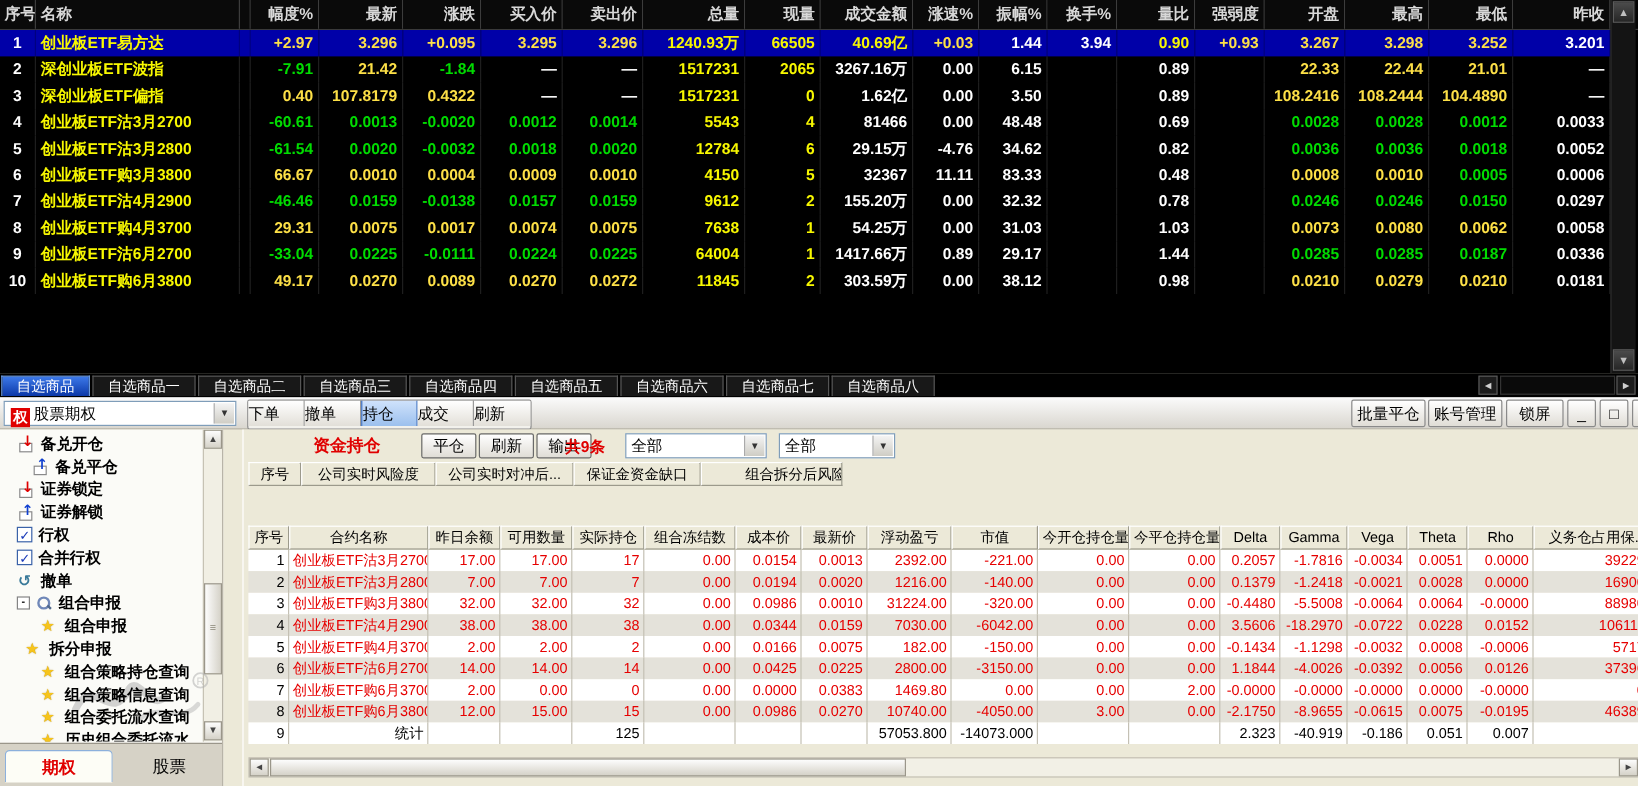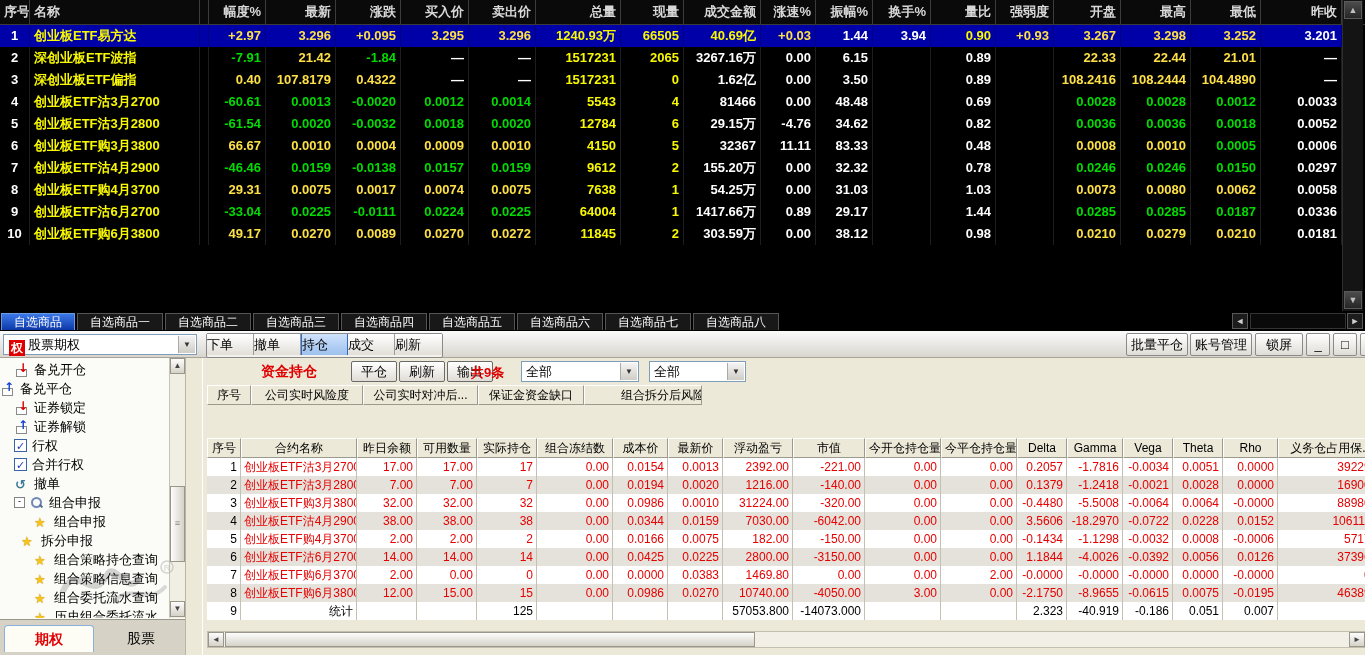--- a/index.html
+++ b/index.html
@@ -43,21 +43,21 @@
     border-right:1px solid #9a9a9a;background:linear-gradient(#ffffff,#e2dfd8);box-sizing:border-box;vertical-align:top;}
   .tbtn:last-child{border-right:none;}
   .tbtn.sel{background:linear-gradient(#cfe2fb,#9cc0ee);border-left:1px solid #316ac5;border-right:1px solid #316ac5;}
   .rbtn{position:absolute;top:2px;height:23px;background:linear-gradient(#ffffff,#e0ddd6);border:1px solid #8a8a8a;
     border-radius:2px;box-sizing:border-box;font-size:13px;text-align:center;line-height:21px;color:#000;}
   
   .bodyarea{position:absolute;left:0;top:358px;width:1365px;height:297px;background:#ece9d8;}
   .sidebar{position:absolute;left:0;top:0;width:186px;height:297px;background:#fbfbf7;border-right:1px solid #b8b4a8;
     box-sizing:border-box;overflow:hidden;}
   .treewrap{position:absolute;left:0;top:2px;width:186px;height:258px;overflow:hidden;}
-  .titem{height:19px;line-height:19px;font-size:13px;color:#000;white-space:nowrap;position:relative;z-index:2;}
+  .titem{height:19px;line-height:19px;font-size:13px;color:#000;white-space:nowrap;position:relative;z-index:2;font-weight:bold;}
   .titem .lbl{padding:0 2px;}
   .expbox{display:inline-block;width:9px;height:9px;border:1px solid #848484;background:#fff;color:#000;
     font-size:9px;line-height:7px;text-align:center;vertical-align:middle;margin:0 4px 2px 0;}
   .ic{display:inline-block;width:15px;height:14px;position:relative;vertical-align:middle;margin:0 3px 2px 0;
     font-family:"DejaVu Sans",sans-serif;}
   .ic-cart-down::after,.ic-cart-up::after{content:"";position:absolute;left:2px;bottom:0;width:9px;height:6px;
     border:1px solid #8a8a8a;background:#fff;}
   .ic-cart-down::before{content:"↓";position:absolute;left:4px;top:-4px;color:#e00000;font-weight:bold;font-size:12px;z-index:1;}
   .ic-cart-up::before{content:"↑";position:absolute;left:4px;top:-4px;color:#1040d0;font-weight:bold;font-size:12px;z-index:1;}
   .ic-check{border:1px solid #3a62a8;background:#fff;width:11px;height:11px;}
@@ -144,21 +144,21 @@
     <div class="watermark">
       <svg width="120" height="60" viewBox="0 0 120 60">
         <path d="M8,38 C22,8 38,52 52,22 C60,8 70,40 82,28" fill="none" stroke="#b2b2b2" stroke-width="6" stroke-linecap="round"></path>
         <path d="M60,48 C75,30 95,52 110,34" fill="none" stroke="#bcbcbc" stroke-width="4" stroke-linecap="round"></path>
         <circle cx="112" cy="14" r="6" fill="none" stroke="#b2b2b2" stroke-width="1.5"></circle>
         <text x="112" y="18" text-anchor="middle" font-size="9" fill="#b2b2b2">R</text>
       </svg>
     </div>
     <div class="treewrap" id="tree">
         <div class="titem" style="padding-left: 14px;"><span class="ic ic-cart-down"></span><span class="lbl">备兑开仓</span></div>
-        <div class="titem" style="padding-left: 0;"><span class="ic ic-cart-up"></span><span class="lbl">备兑平仓</span></div>
+        <div class="titem" style="padding-left: 26px;"><span class="ic ic-cart-up"></span><span class="lbl">备兑平仓</span></div>
         <div class="titem" style="padding-left: 14px;"><span class="ic ic-cart-down"></span><span class="lbl">证券锁定</span></div>
         <div class="titem" style="padding-left: 14px;"><span class="ic ic-cart-up"></span><span class="lbl">证券解锁</span></div>
         <div class="titem" style="padding-left: 14px;"><span class="ic ic-check"></span><span class="lbl">行权</span></div>
         <div class="titem" style="padding-left: 14px;"><span class="ic ic-check"></span><span class="lbl">合并行权</span></div>
         <div class="titem" style="padding-left: 14px;"><span class="ic ic-undo"></span><span class="lbl">撤单</span></div>
         <div class="titem" style="padding-left: 14px;"><span class="expbox">-</span><span class="ic ic-search"></span><span class="lbl">组合申报</span></div>
         <div class="titem" style="padding-left: 34px;"><span class="ic ic-star"></span><span class="lbl">组合申报</span></div>
         <div class="titem" style="padding-left: 21px;"><span class="ic ic-star"></span><span class="lbl">拆分申报</span></div>
         <div class="titem" style="padding-left: 34px;"><span class="ic ic-star"></span><span class="lbl">组合策略持仓查询</span></div>
         <div class="titem" style="padding-left: 34px;"><span class="ic ic-star"></span><span class="lbl">组合策略信息查询</span></div>

